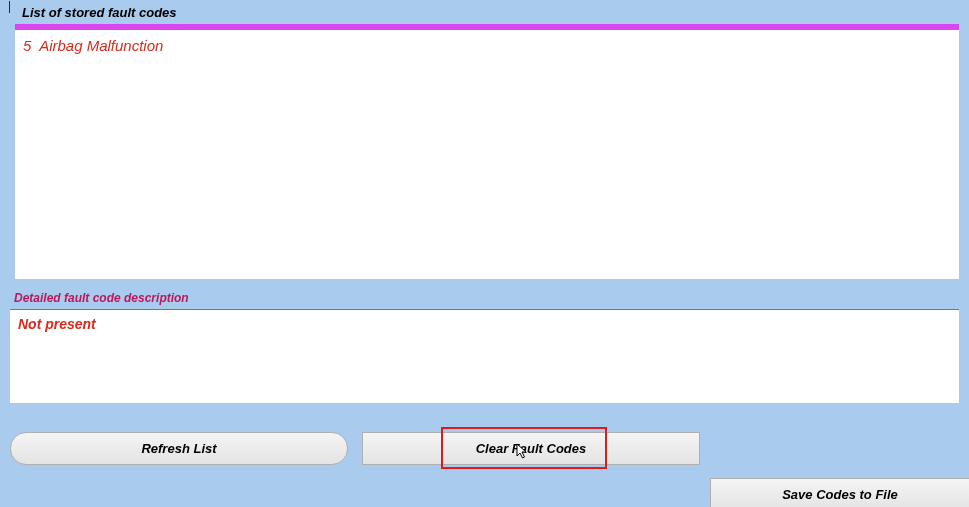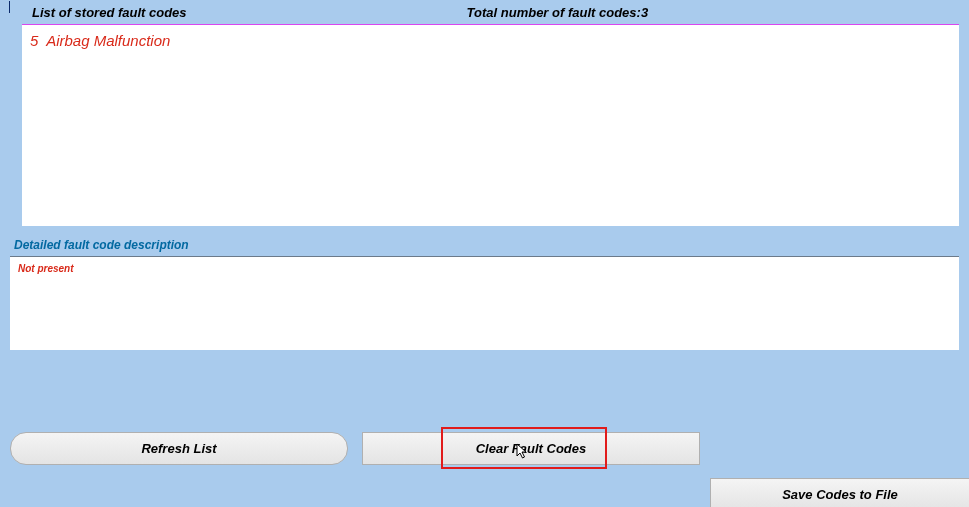--- a/index.html
+++ b/index.html
@@ -11,65 +11,65 @@
       width: 969px;
       height: 507px;
       background: #a9cbed;
       font-family: Arial, sans-serif;
       font-size: 13px;
       overflow: hidden;
       position: relative;
     }
     .header-row {
       display: flex;
-      padding: 5px 10px 4px 10px;
+      padding: 5px 10px 4px 0;
       font-weight: bold;
       font-style: italic;
       font-size: 13px;
       color: #000;
     }
     .header-left {
       margin-left: 22px;
     }
     .header-right {
       margin-left: 280px;
     }
     .list-panel {
-      margin: 0 10px 0 22px;
+      margin: 0 10px 0 15px;
       background: #ffffff;
-      border-top: 1px solid #d946ef;
-      height: 202px;
+      border-top: 6px solid #d946ef;
+      height: 255px;
       padding: 6px 8px;
       font-family: Arial, sans-serif;
       overflow: hidden;
     }
     .fault-row {
       color: #d92a1a;
       font-size: 15px;
       font-style: italic;
       line-height: 19px;
       white-space: pre;
     }
     .section-label {
       margin: 12px 10px 4px 14px;
       font-weight: bold;
       font-style: italic;
       font-size: 12px;
-      color: #0369a1;
+      color: #be185d;
     }
     .desc-panel {
       margin: 0 10px 0 10px;
       background: #ffffff;
       border-top: 1px solid #6b7a8a;
       height: 94px;
       padding: 6px 8px;
     }
     .desc-text {
       color: #d92a1a;
-      font-size: 10px;
+      font-size: 14px;
       font-weight: bold;
       font-style: italic;
     }
     .button-row {
       position: absolute;
       left: 10px;
       right: 0;
       top: 432px;
       display: flex;
       gap: 14px;
@@ -147,23 +147,20 @@
       background: #0a2a6b;
     }
   </style>
 </head>
 <body>
 
 <div class="top-tick"></div>
 
 <div class="header-row">
   <span class="header-left">List of stored fault codes</span>
-  <span class="header-right">
-    <span>Total number of fault codes:</span><span>3</span>
-  </span>
 </div>
 
 <div class="list-panel">
   <div class="fault-row"><span>5</span>  <span>Airbag Malfunction</span></div>
 </div>
 
 <div class="section-label">Detailed fault code description</div>
 
 <div class="desc-panel">
   <div class="desc-text">Not present</div>

